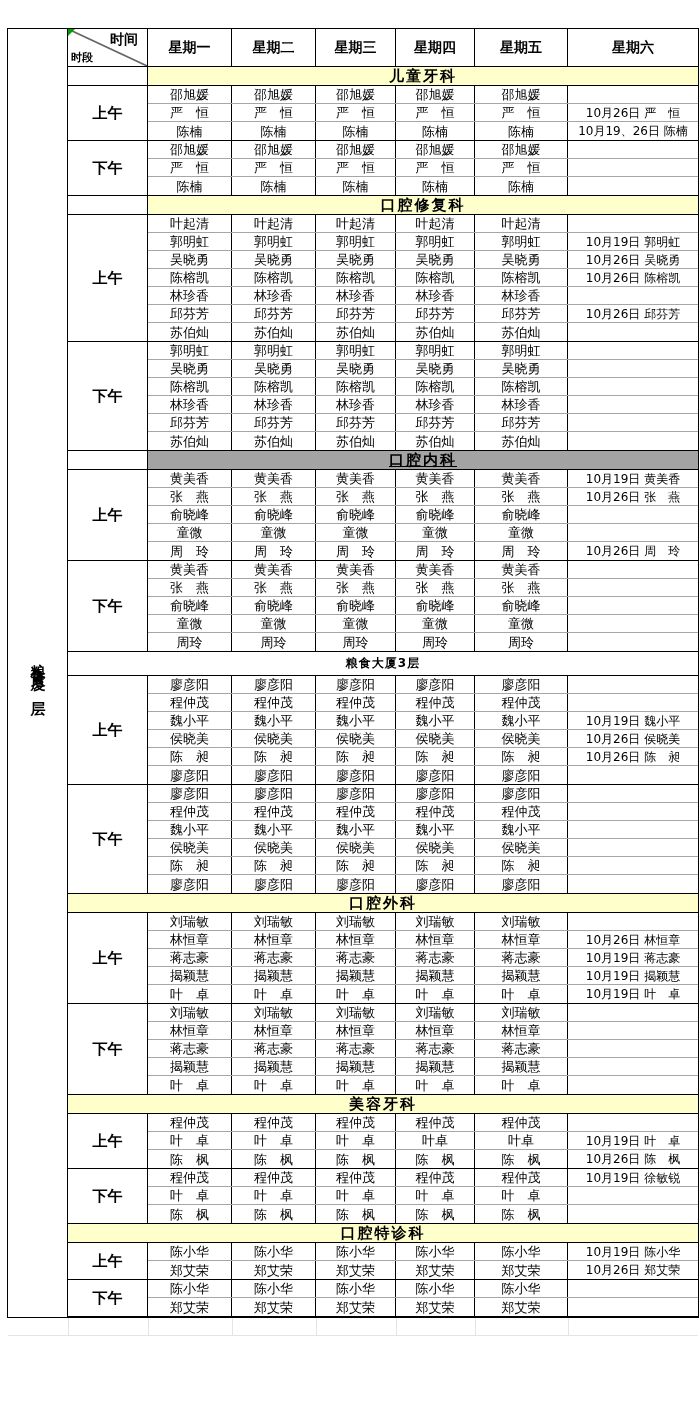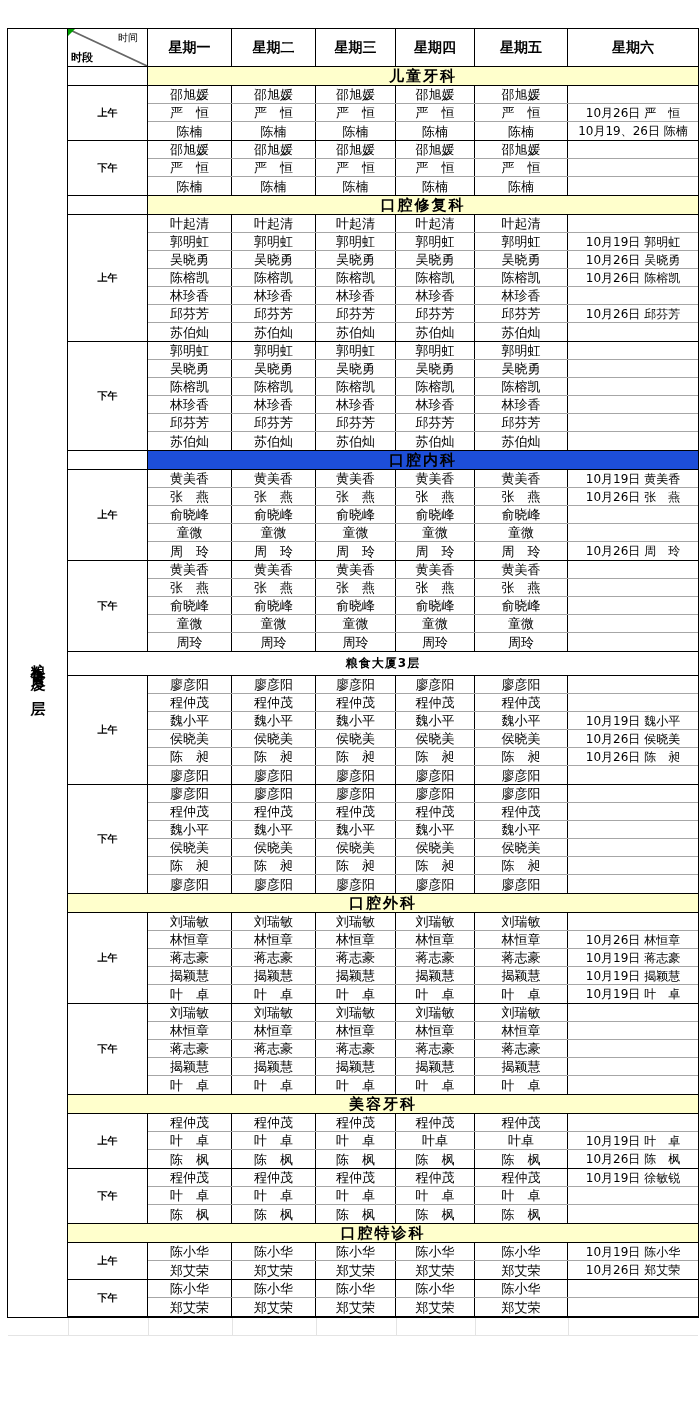--- a/index.html
+++ b/index.html
@@ -32,39 +32,39 @@
     height: 38px; border-bottom: 1px solid #000;
   }
   .header-cell {
     border-right: 1px solid #000;
     display: flex; align-items: center; justify-content: center;
     font-weight: bold; font-size: 14px; position: relative;
   }
   .header-cell:last-child { border-right: none; }
   .corner-cell { position: relative; }
   .corner-cell svg { position: absolute; inset: 0; width: 100%; height: 100%; }
-  .corner-top  { position: absolute; top: 2px; right: 9px;  font-weight: normal; font-size: 10px; margin-left: 36px; }
+  .corner-top  { position: absolute; top: 2px; right: 9px;  font-weight: bold; font-size: 14px; margin-left: 36px; }
   .corner-bottom { position: absolute; bottom: 1px; left: 3px; font-weight: bold; font-size: 11px; }
   .green-marker {
     position: absolute; top: 0; left: 0; width: 0; height: 0;
     border-top: 7px solid #00A000; border-right: 7px solid transparent;
   }
 
   .band-row { height: 19px; display: flex; border-bottom: 1px solid #000; }
   .band-spacer { width: 80px; min-width: 80px; border-right: 1px solid #000; background: #fff; }
   .band-title {
     flex: 1; display: flex; align-items: center; justify-content: center;
     font-weight: bold; font-size: 15px; background: #FFFFCC; letter-spacing: 2px;
   }
 
   .period-block { display: flex; border-bottom: 1px solid #000; }
   .period-label {
     width: 80px; min-width: 80px; border-right: 1px solid #000;
     display: flex; align-items: center; justify-content: center;
-    font-weight: bold; font-size: 10px;
+    font-weight: bold; font-size: 15px;
   }
   .rows-col { flex: 1; display: flex; flex-direction: column; }
   .name-row {
     display: grid; grid-template-columns: 84px 84px 80px 79px 93px 1fr;
     height: 18px; border-bottom: 1px solid #A6A6A6;
   }
   .name-row:last-child { border-bottom: none; }
   .cell {
     border-right: 1px solid #000;
     display: flex; align-items: center; justify-content: center;
@@ -286,21 +286,21 @@
               <div class="cell">苏伯灿</div>
               <div class="cell">苏伯灿</div>
               <div class="cell">苏伯灿</div>
               <div class="cell">苏伯灿</div>
               <div class="cell"></div>
             </div>
           </div>
         </div>
         <div class="band-row">
           <div class="band-spacer"></div>
-          <div class="band-title" style="background: #1d4ed8;">口腔内科</div>
+          <div class="band-title" style="background: #a3a3a3; text-decoration: underline;">口腔内科</div>
         </div>
         <div class="period-block">
           <div class="period-label">上午</div>
           <div class="rows-col">
             <div class="name-row">
               <div class="cell">黄美香</div>
               <div class="cell">黄美香</div>
               <div class="cell">黄美香</div>
               <div class="cell">黄美香</div>
               <div class="cell">黄美香</div>

